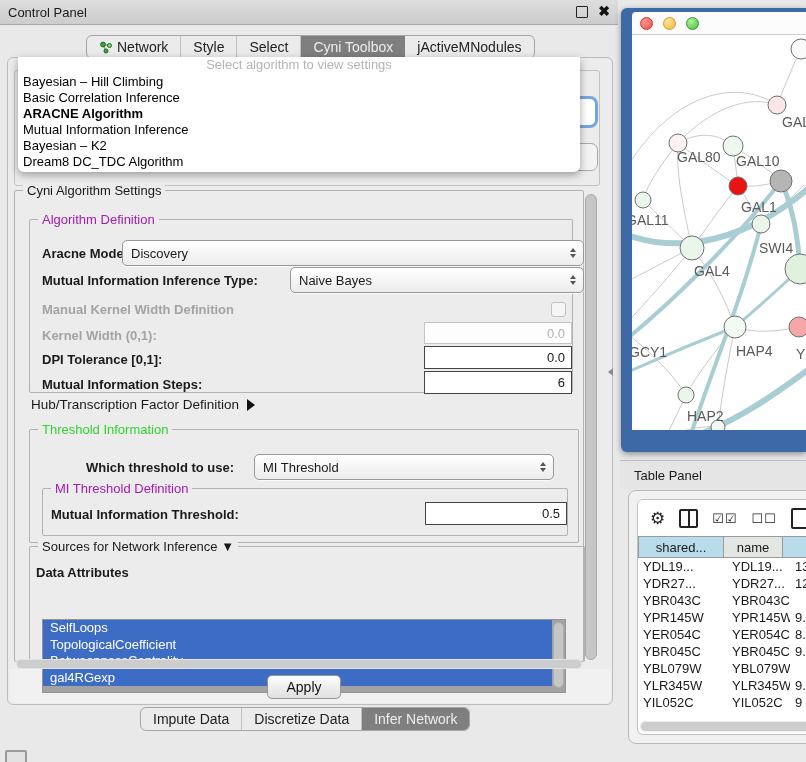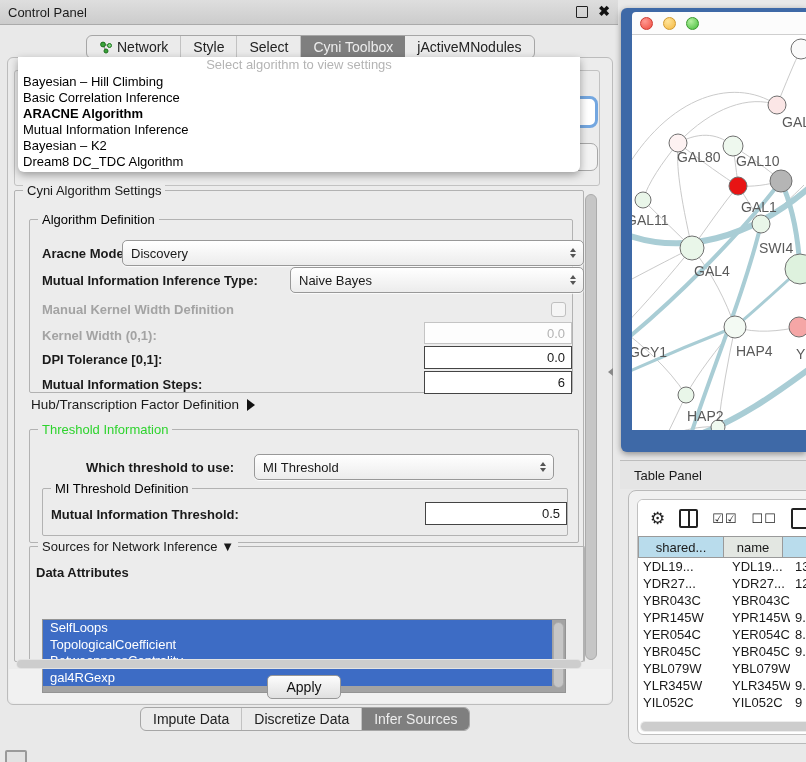--- a/index.html
+++ b/index.html
@@ -26,21 +26,21 @@
   .stub-gray{left:556px;top:143px;width:40px;height:26px;border:1px solid #a8a8a8;border-radius:7px;background:#f3f3f3;}
   
   .dd{left:18px;top:57px;width:562px;height:115px;background:#fff;z-index:6;
       border-radius:0 0 6px 6px;box-shadow:0 3px 8px rgba(0,0,0,.35);font-size:13px;overflow:hidden;}
   .dd .ph{height:17px;text-align:center;color:#b4b4b4;}
   .dd .opt{height:16px;line-height:16px;padding-left:5px;color:#000;}
   .dd .opt.bold{font-weight:bold;}
   
   .group{border:1px solid #b2b2b2;border-radius:2px;}
   .legend{position:absolute;top:-8px;left:8px;background:#ececec;padding:0 4px;font-size:13px;white-space:nowrap;}
-  .leg-blue{color:#000000;}
+  .leg-blue{color:#a21caf;}
   .leg-green{color:#2ed32e;}
   .lbl{font-size:13px;font-weight:bold;color:#1a1a1a;white-space:nowrap;}
   .lbl.dis{color:#a3a3a3;}
   .lbl.plain{font-weight:normal;}
   .combo{background:linear-gradient(#ffffff,#ececec);border:1px solid #989898;border-radius:5px;
          font-size:13px;display:flex;align-items:center;padding-left:8px;box-shadow:0 1px 1px rgba(255,255,255,.8);margin-left:16px;}
   .combo .arrows{position:absolute;right:7px;top:50%;transform:translateY(-50%);display:flex;flex-direction:column;gap:2px;}
   .tri-up{width:0;height:0;border-left:3.5px solid transparent;border-right:3.5px solid transparent;border-bottom:4px solid #555;}
   .tri-dn{width:0;height:0;border-left:3.5px solid transparent;border-right:3.5px solid transparent;border-top:4px solid #555;}
   .field{background:#fff;border:1px solid #444;font-size:13px;display:flex;align-items:center;
@@ -242,21 +242,21 @@
     <span>Apply</span>
   </div>
   <div class="abs tabbar" id="bottom-tabs" style="left:140px;top:707px;">
       <div class="tab">
         <span>Impute Data</span>
       </div>
       <div class="tab">
         <span>Discretize Data</span>
       </div>
       <div class="tab sel">
-        <span>Infer Sources</span>
+        <span>Infer Network</span>
       </div>
     </div>
 
   <div class="abs netwin">
     <div class="nettitle">
       <span class="tl red"></span>
       <span class="tl yel"></span>
       <span class="tl grn"></span>
     </div>
     <div class="netcontent">

